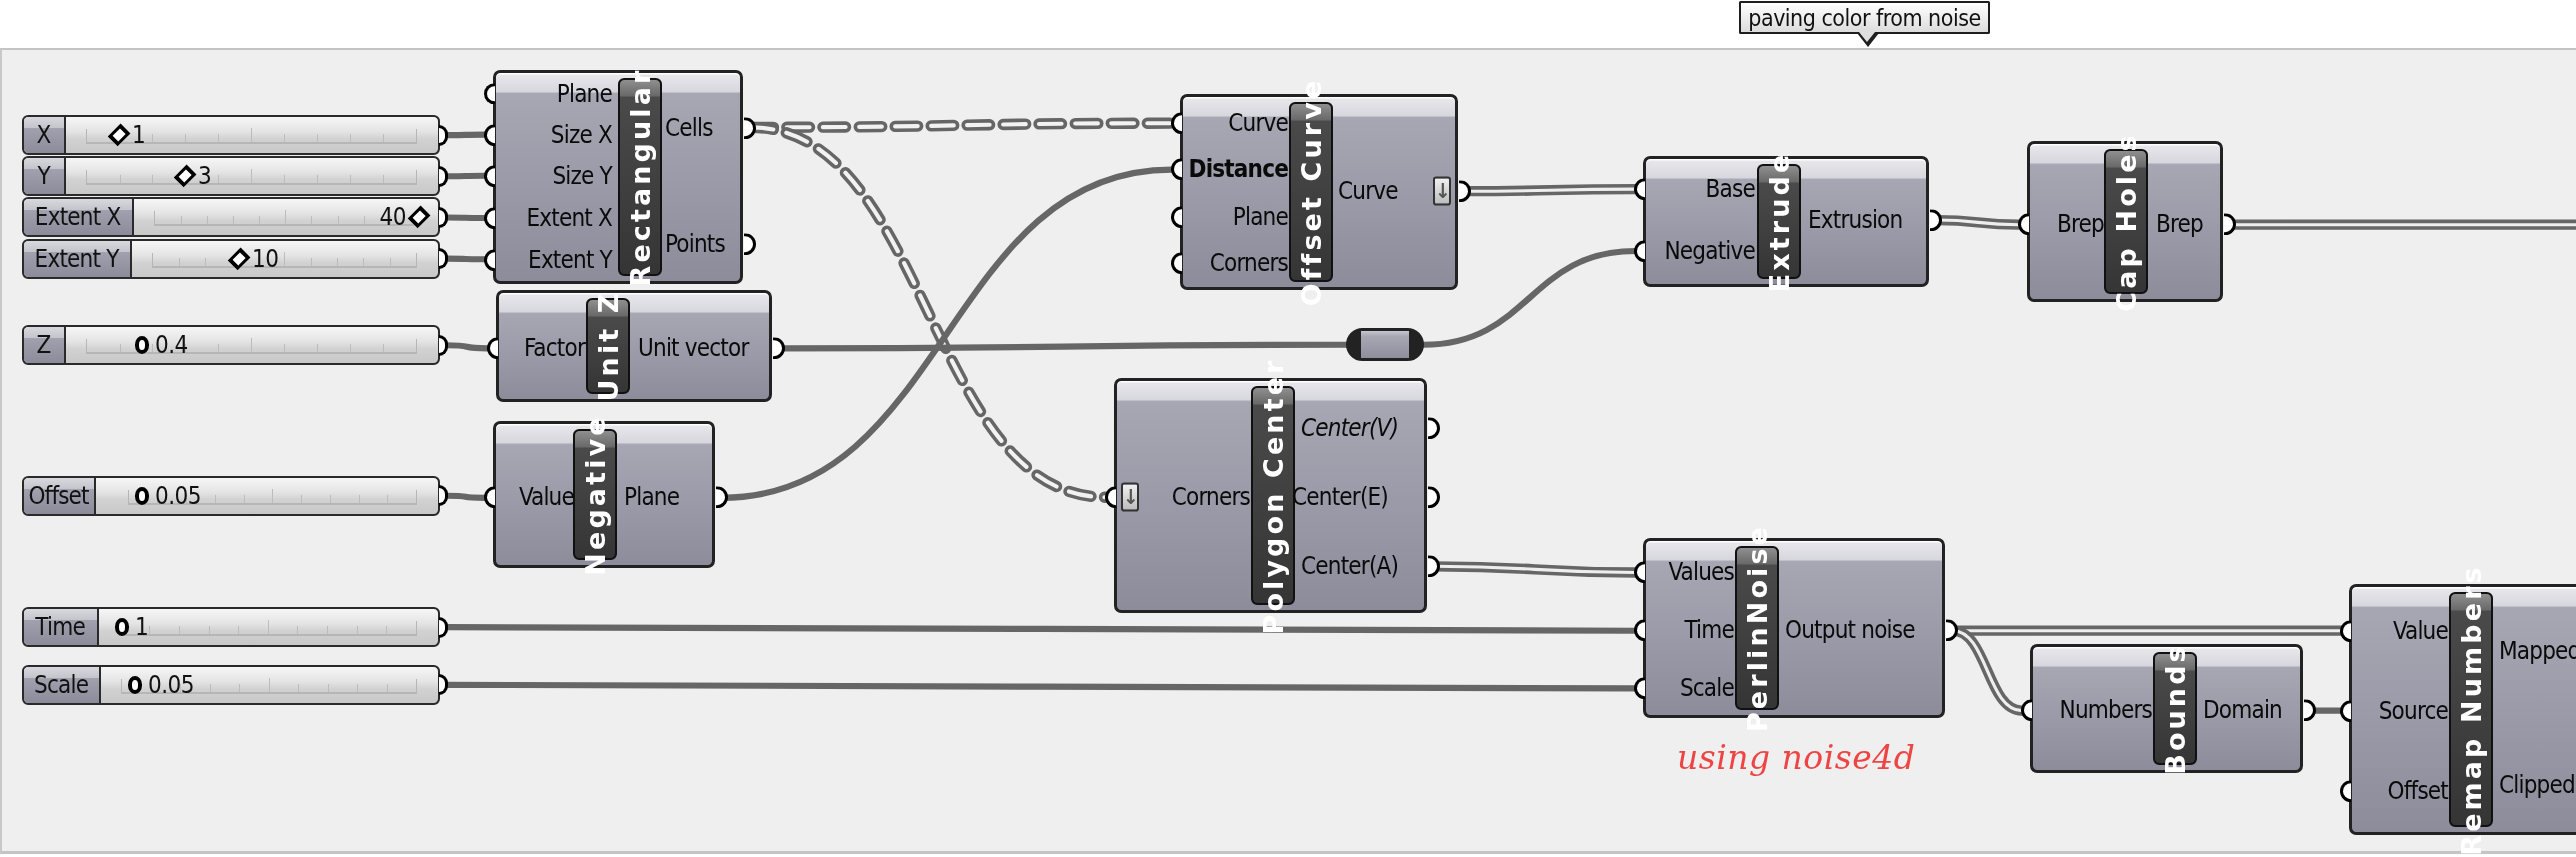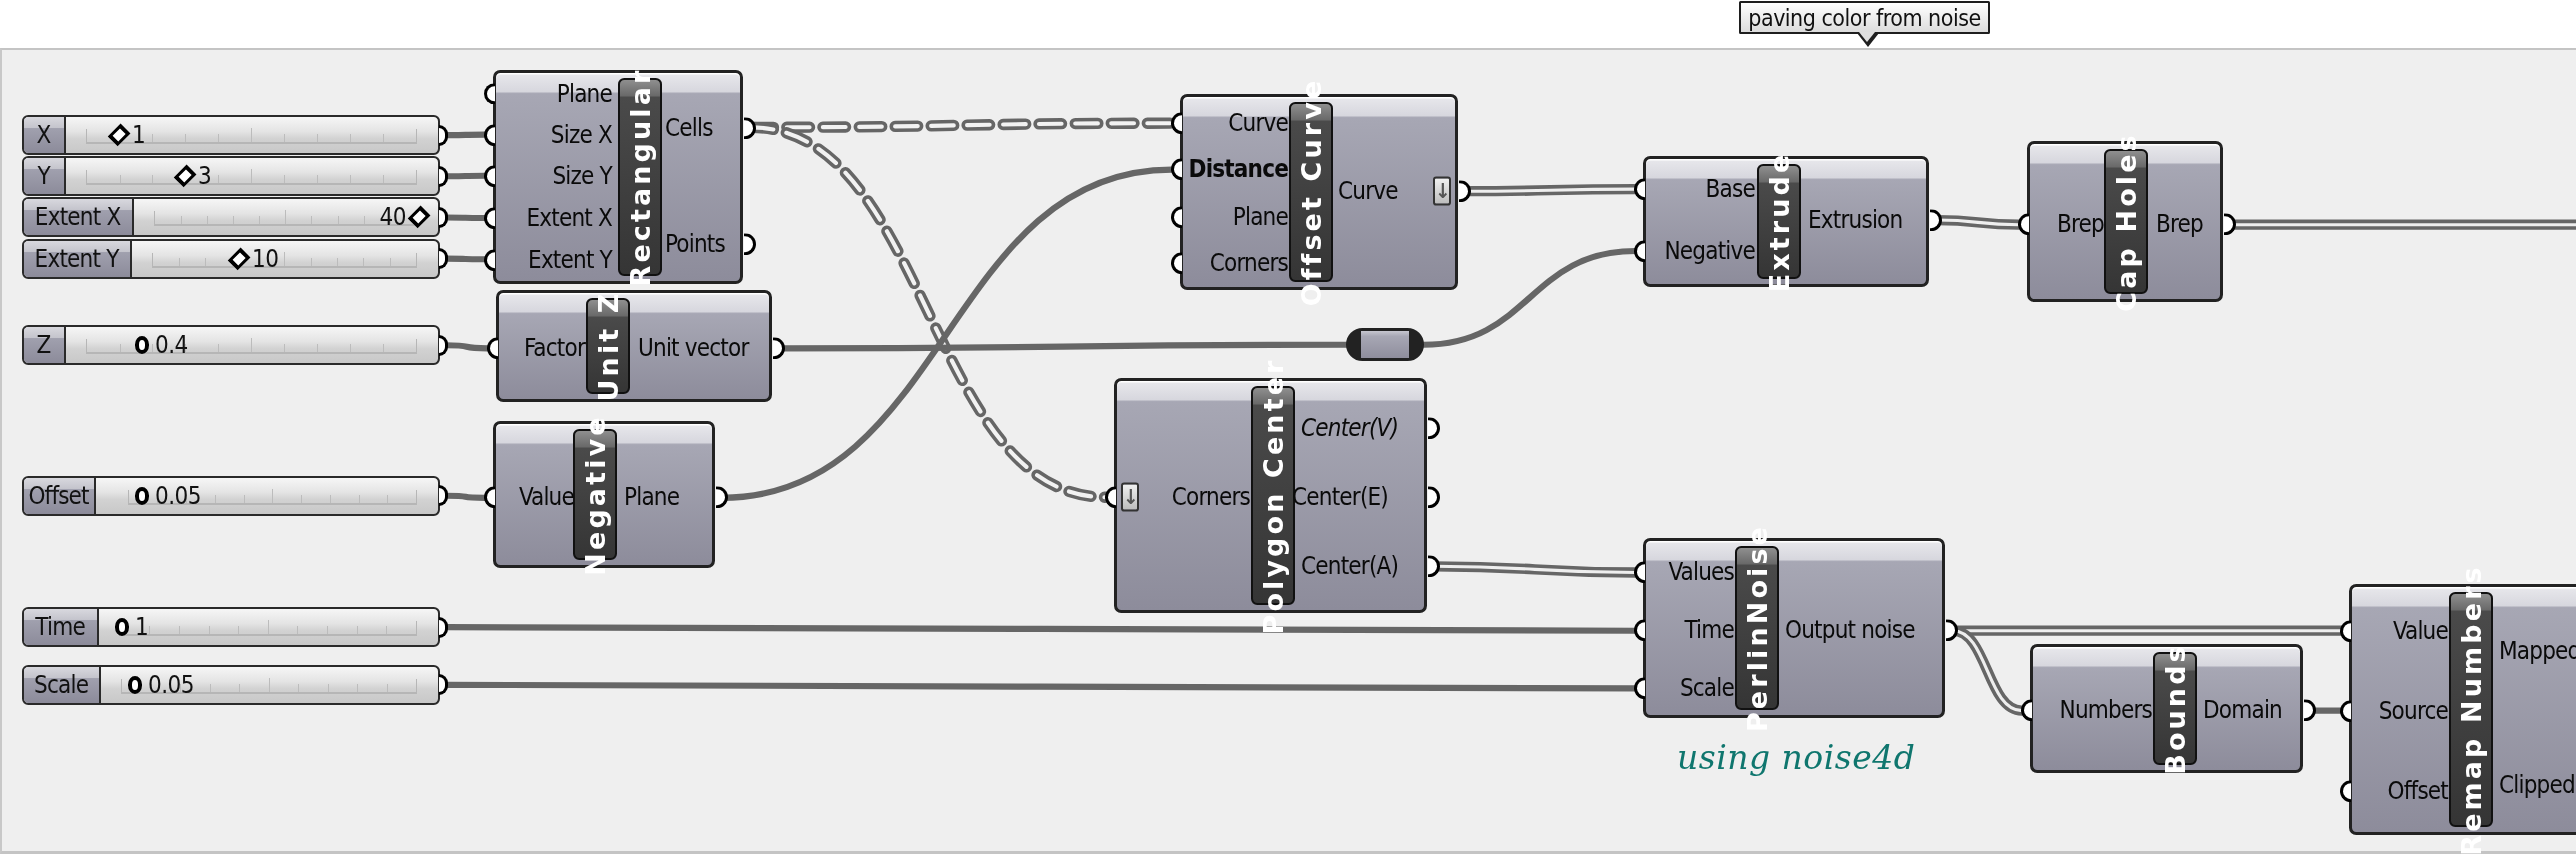--- a/index.html
+++ b/index.html
@@ -58,21 +58,21 @@
   .slider-port { position:absolute; width:9.3px; height:20.6px; box-sizing:border-box;
             border:3.6px solid #000; border-left:none; border-radius:0 10.3px 10.3px 0; background:#fff; }
 
   
   .relay { position:absolute; left:1346px; top:328px; width:78px; height:33px; box-sizing:border-box;
            border:2.6px solid #222; border-radius:16.5px; background:#222; overflow:hidden; }
   .relay .mid { position:absolute; left:13px; right:13px; top:1px; bottom:1px;
            background:linear-gradient(#c6c6cf 0,#a7a7b4 20%,#8f8e9d 100%); }
 
   .note { position:absolute; left:1677px; top:738px; font-family:"DejaVu Serif", serif; font-style:italic;
-          font-size:33px; color:#0f766e; letter-spacing:0.5px; }
+          font-size:33px; color:#ef4444; letter-spacing:0.5px; }
 
   svg#wires { position:absolute; left:0; top:0; width:3735px; height:858px; pointer-events:none; }
 </style>
 </head>
 <body>
 
 <div id="stage">
   <div class="canvas"></div>
 
   <svg id="wires" viewBox="0 0 7249 1665" width="3735" height="858">

